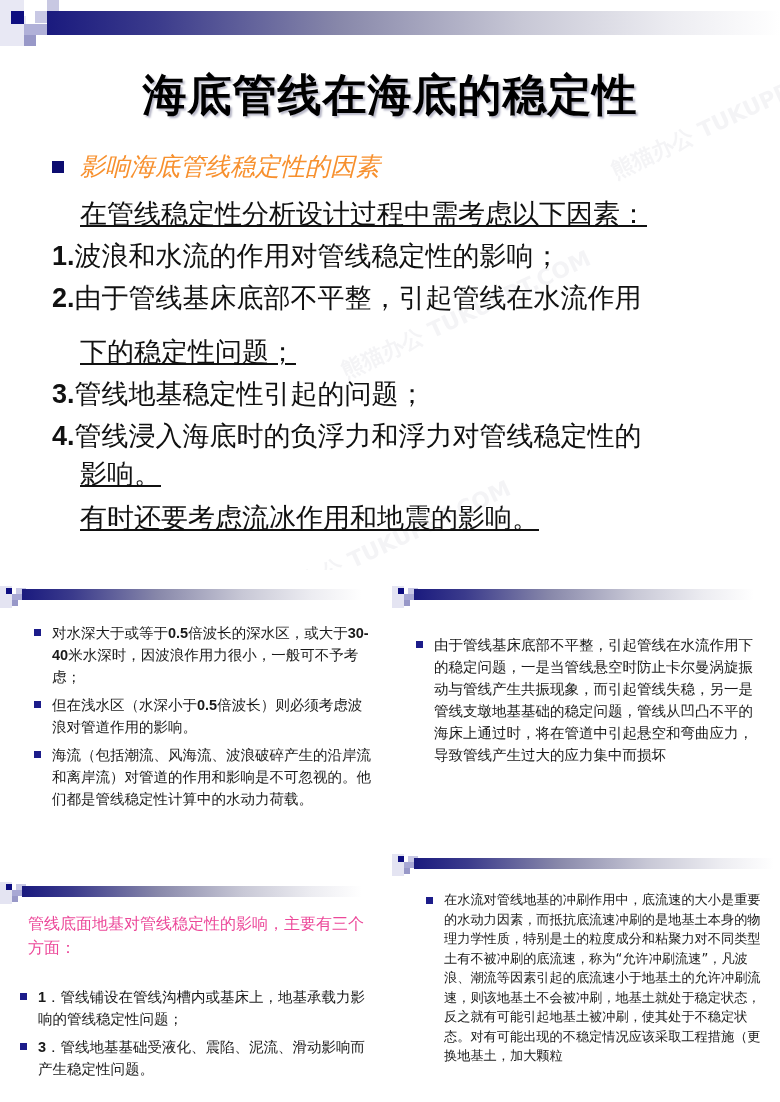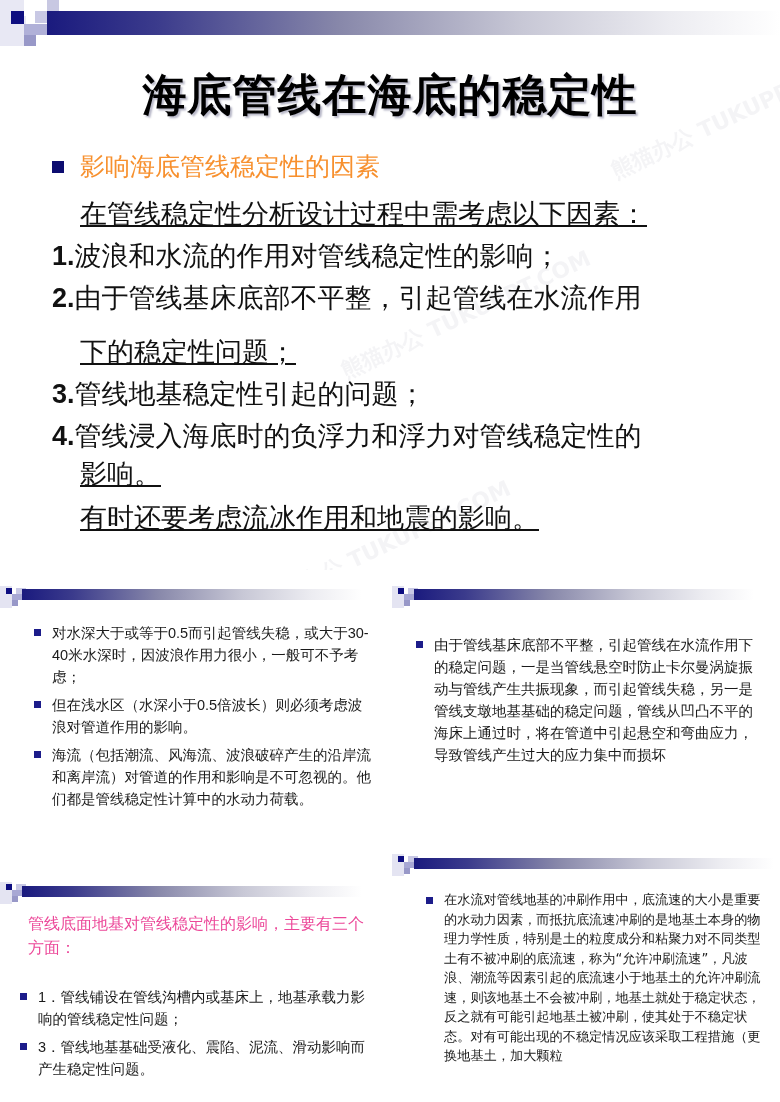--- a/index.html
+++ b/index.html
@@ -10,34 +10,34 @@
 
   
   .deco { position: absolute; }
   .deco .sq { position: absolute; }
   .deco .bar { position: absolute; background: linear-gradient(to right, #1a1a7e 0%, #3b3b8c 15%, #8888aa 40%, #c8c8d6 65%, #ececf1 85%, #ffffff 100%); }
 
   
   #slide-main { left: 0; top: 0; width: 780px; height: 570px; }
   #slide-main .deco { left: 0; top: 0; width: 780px; height: 50px; }
   .title { position: absolute; left: 0; top: 66px; width: 780px; text-align: center; color: #000000; font-size: 44px; font-weight: bold; letter-spacing: 1px; text-shadow: 2px 2px 2px #b8b8c8; font-family: "DejaVu Serif", "Liberation Serif", serif; }
-  .main-bullet { position: absolute; left: 52px; top: 150px; display: flex; align-items: center; }
+  .main-bullet { position: absolute; left: 52px; top: 150px; display: flex; align-items: center; font-style: italic; }
   .main-bullet .b { width: 12px; height: 12px; background: #0c0c70; margin-right: 16px; }
   .main-bullet .t { color: #f7902e; font-size: 25px; }
   .main-lines { position: absolute; left: 52px; top: 193px; width: 700px; }
   .main-lines .ln { font-size: 27px; line-height: 42px; color: #111; white-space: nowrap; }
   .main-lines .ln.indent { padding-left: 28px; text-decoration: underline; }
   .main-lines .num { font-weight: bold; font-family: "Liberation Sans", sans-serif; }
 
   
   .small .deco { left: 0; top: 0; width: 100%; height: 30px; }
   .small-body { position: absolute; font-size: 14.5px; line-height: 22px; color: #1a1a1a; }
   .bul { position: relative; padding-left: 20px; margin-bottom: 6px; }
   .bul::before { content: ""; position: absolute; left: 2px; top: 7px; width: 7px; height: 7px; background: #1c1c8a; }
-  .bul b { font-family: "Liberation Sans", sans-serif; font-weight: normal; }
+  .bul b { font-family: "Liberation Sans", sans-serif; font-weight: bold; }
   .orange-head { color: #ec4899; font-size: 16px; line-height: 24px; }
 
   #slide-a { left: 0; top: 578px; width: 388px; height: 284px; }
   #slide-b { left: 392px; top: 578px; width: 388px; height: 284px; }
   #slide-c { left: 0; top: 868px; width: 388px; height: 234px; }
   #slide-d { left: 392px; top: 840px; width: 388px; height: 234px; }
 
   .wm { position: absolute; color: rgba(180,180,190,0.14); font-size: 22px; font-weight: bold; transform: rotate(-25deg); white-space: nowrap; pointer-events: none; }
 </style>
 </head>
@@ -80,21 +80,21 @@
 <div class="slide small" id="slide-a">
   <div class="deco">
     <div class="sq" style="left:0;top:8px;width:12px;height:22px;background:#e4e4f2;"></div>
     <div class="sq" style="left:6px;top:10px;width:6px;height:6px;background:#0e0e80;"></div>
     <div class="sq" style="left:16px;top:10px;width:10px;height:6px;background:#c8c8e4;"></div>
     <div class="sq" style="left:12px;top:16px;width:10px;height:6px;background:#a8a8d4;"></div>
     <div class="sq" style="left:12px;top:22px;width:6px;height:6px;background:#9898c8;"></div>
     <div class="bar" style="left:22px;top:11px;width:340px;height:11px;"></div>
   </div>
   <div class="small-body" style="left:32px;top:44px;width:340px;">
-    <div class="bul"><span>对水深大于或等于</span><b>0.5</b><span>而引起管线失稳，</span><span>或大于</span><b>30-40</b><span>米水深时，因波浪作用力很小，一般可不予考虑；</span></div>
+    <div class="bul"><span>对水深大于或等于</span><b>0.5</b><span>倍波长的深水区，</span><span>或大于</span><b>30-40</b><span>米水深时，因波浪作用力很小，一般可不予考虑；</span></div>
     <div class="bul"><span>但在浅水区（水深小于</span><b>0.5</b><span>倍波长）则必须考虑波浪对管道作用的影响。</span></div>
     <div class="bul">海流（包括潮流、风海流、波浪破碎产生的沿岸流和离岸流）对管道的作用和影响是不可忽视的。他们都是管线稳定性计算中的水动力荷载。</div>
   </div>
 </div>
 
 <div class="slide small" id="slide-b">
   <div class="deco">
     <div class="sq" style="left:0;top:8px;width:12px;height:22px;background:#e4e4f2;"></div>
     <div class="sq" style="left:6px;top:10px;width:6px;height:6px;background:#0e0e80;"></div>
     <div class="sq" style="left:16px;top:10px;width:10px;height:6px;background:#c8c8e4;"></div>

